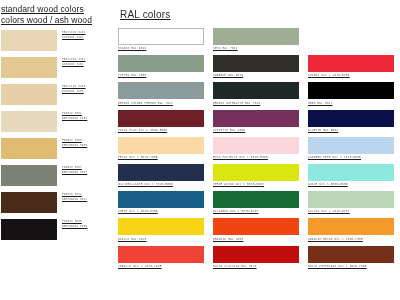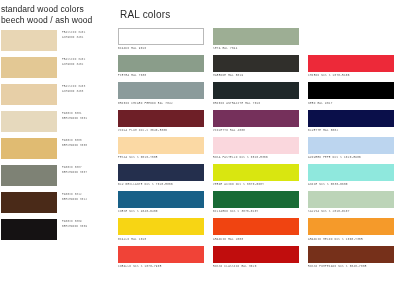--- a/index.html
+++ b/index.html
@@ -2,21 +2,21 @@
 <html><head>
 <meta charset="utf-8">
 <style>
   html,body{margin:0;padding:0;}
   body{
     width:400px;height:300px;overflow:hidden;
     background:#ffffff;
     font-family:"Liberation Sans", sans-serif;
     color:#1b1b1b;
   }
-  .page{position:relative;width:400px;height:300px;display:flex;}
+  .page{position:relative;width:400px;height:300px;display:flex;text-decoration:underline;}
 
   
   .wood-col{
     width:110px;flex:0 0 110px;position:relative;padding-top:4px;box-sizing:border-box;
   }
   .wood-title{
     font-size:8.5px;line-height:10.5px;color:#232323;
     padding:0 2px 0 1px;letter-spacing:.1px;
   }
   .wood-title div{white-space:nowrap;}
@@ -58,21 +58,21 @@
   }
 </style>
 </head>
 <body>
 
 <div class="page">
 
   <div class="wood-col">
     <div class="wood-title">
       <div>standard wood colors</div>
-      <div>beech wood / ash wood</div>
+      <div>colors wood / ash wood</div>
     </div>
     <div class="wood-list" id="wood-list">
         <div class="wood-row">
           <div class="wood-swatch" style="background: rgb(232, 214, 180);"></div>
           <div class="wood-caps">
             <span>FRASSINO 3401</span>
             <span>ASHWOOD 3401</span>
           </div>
         </div>
         <div class="wood-row">

